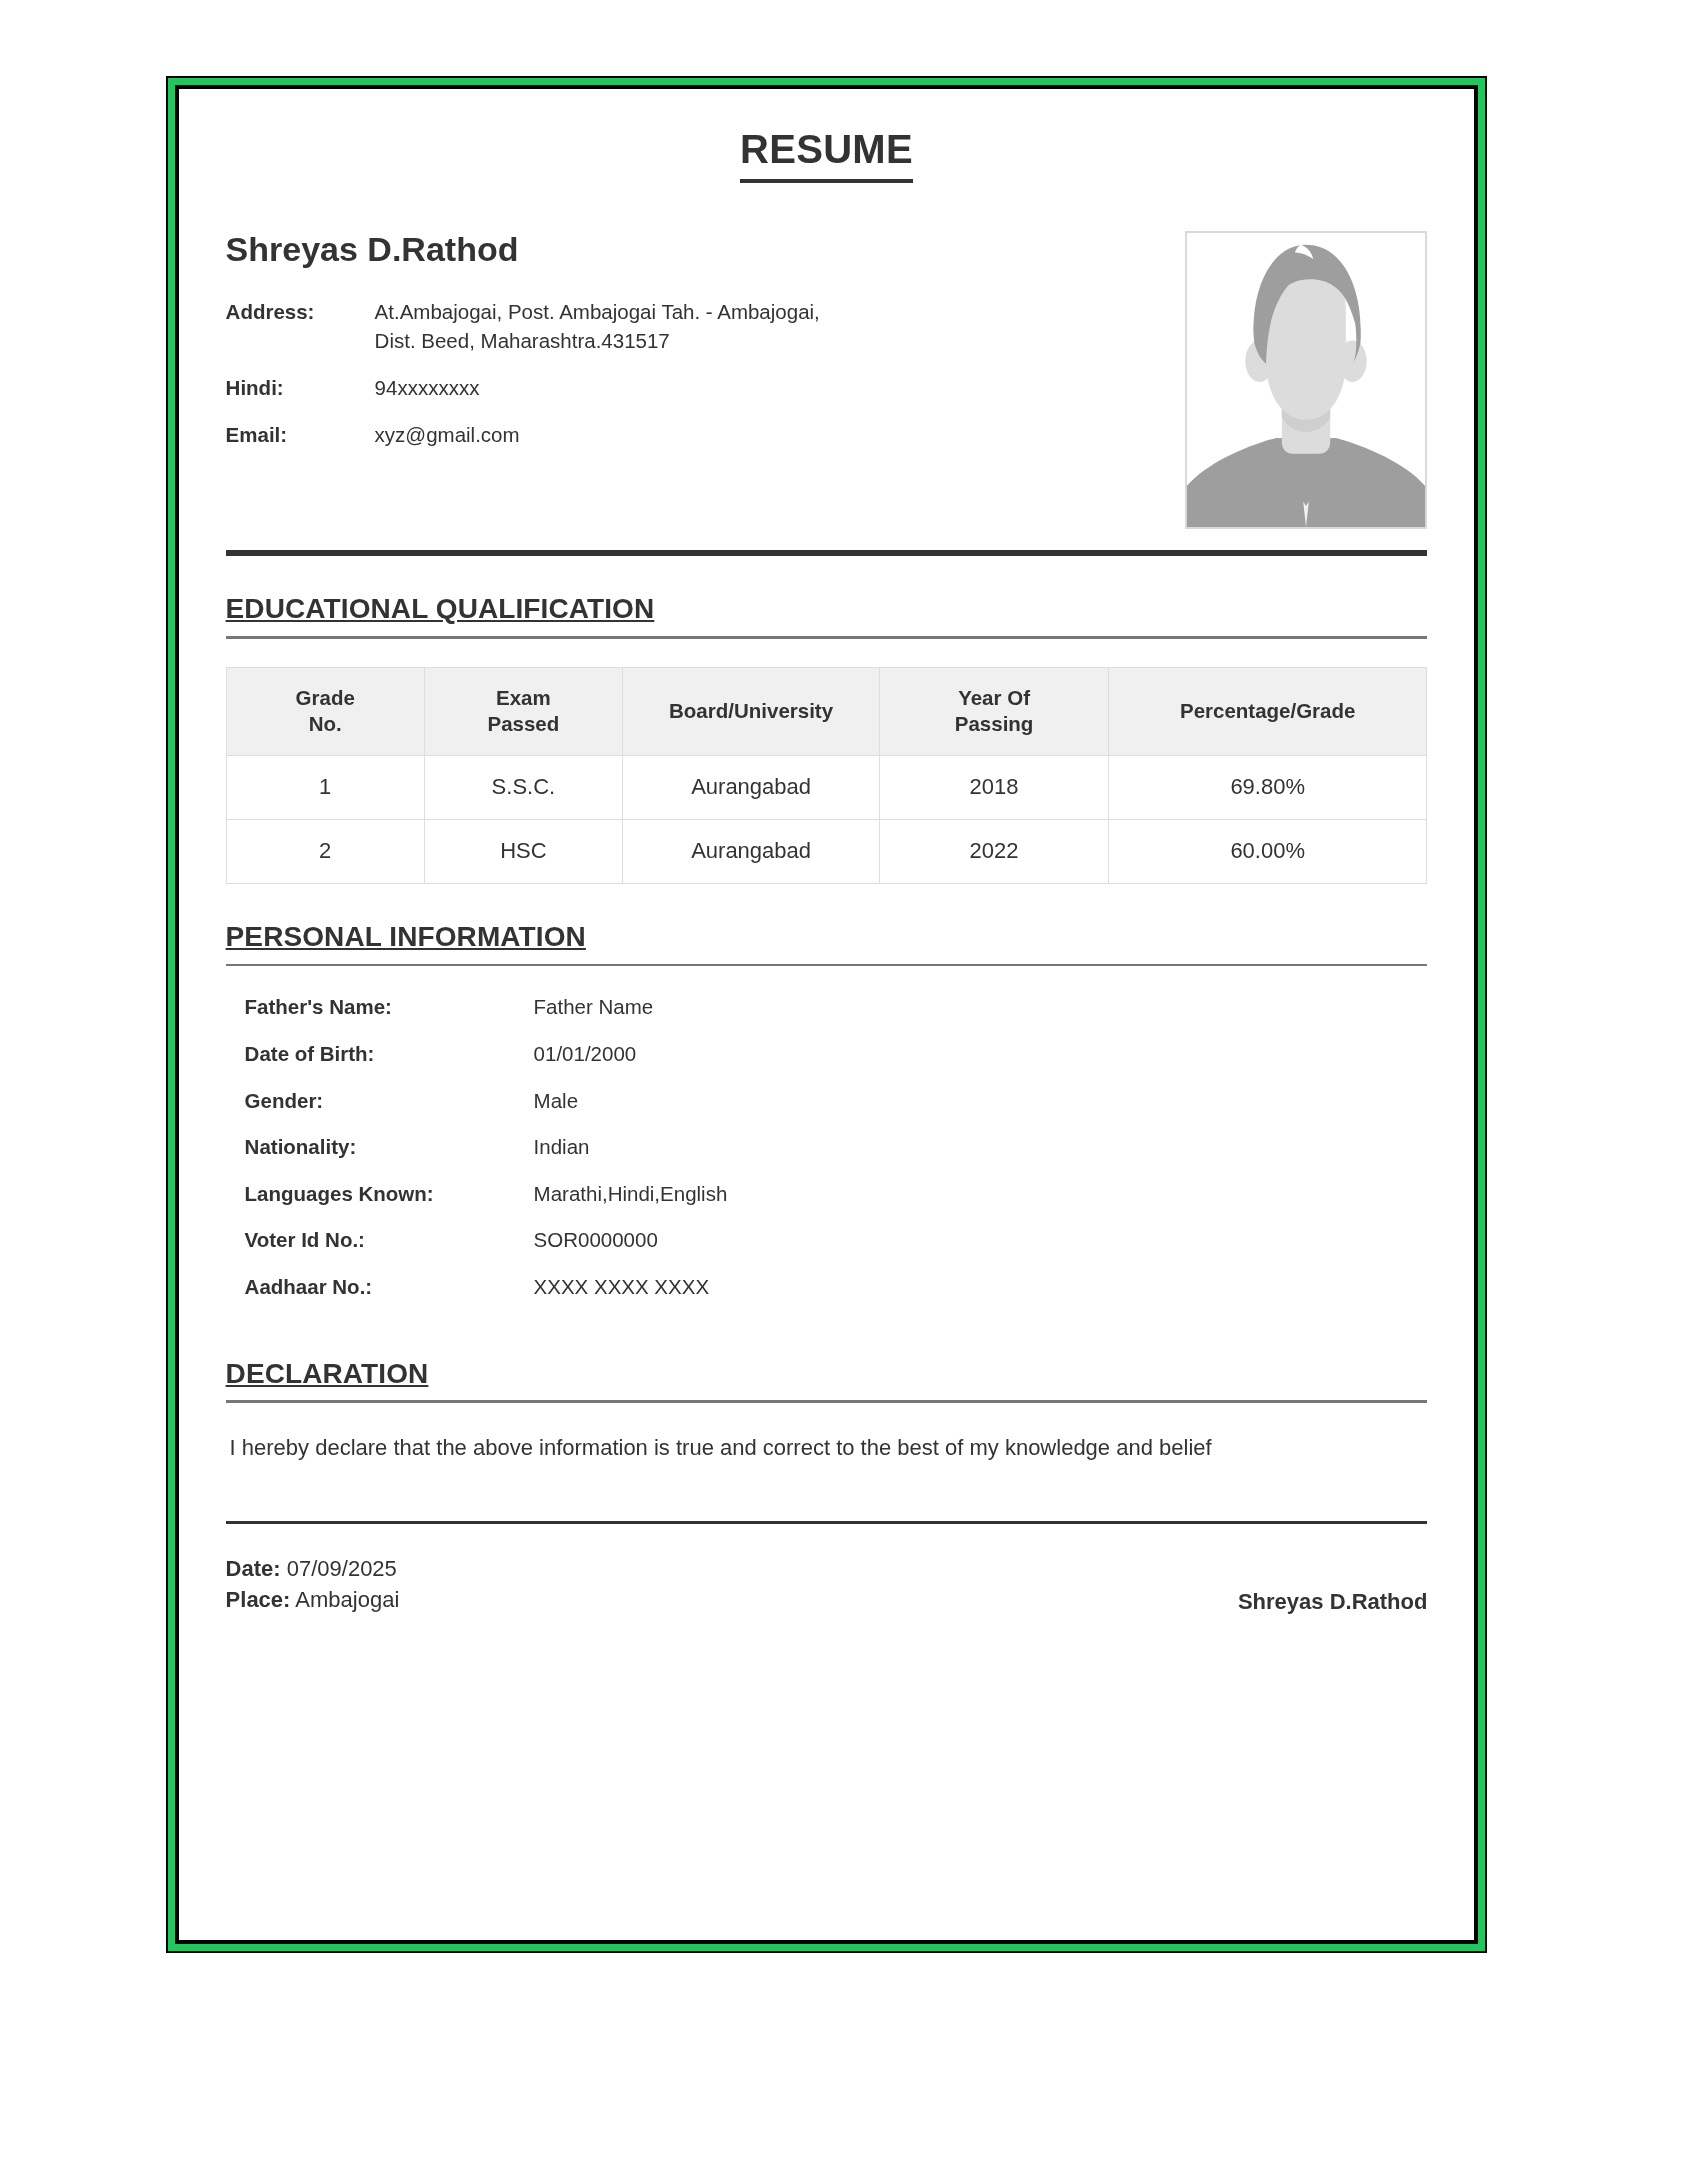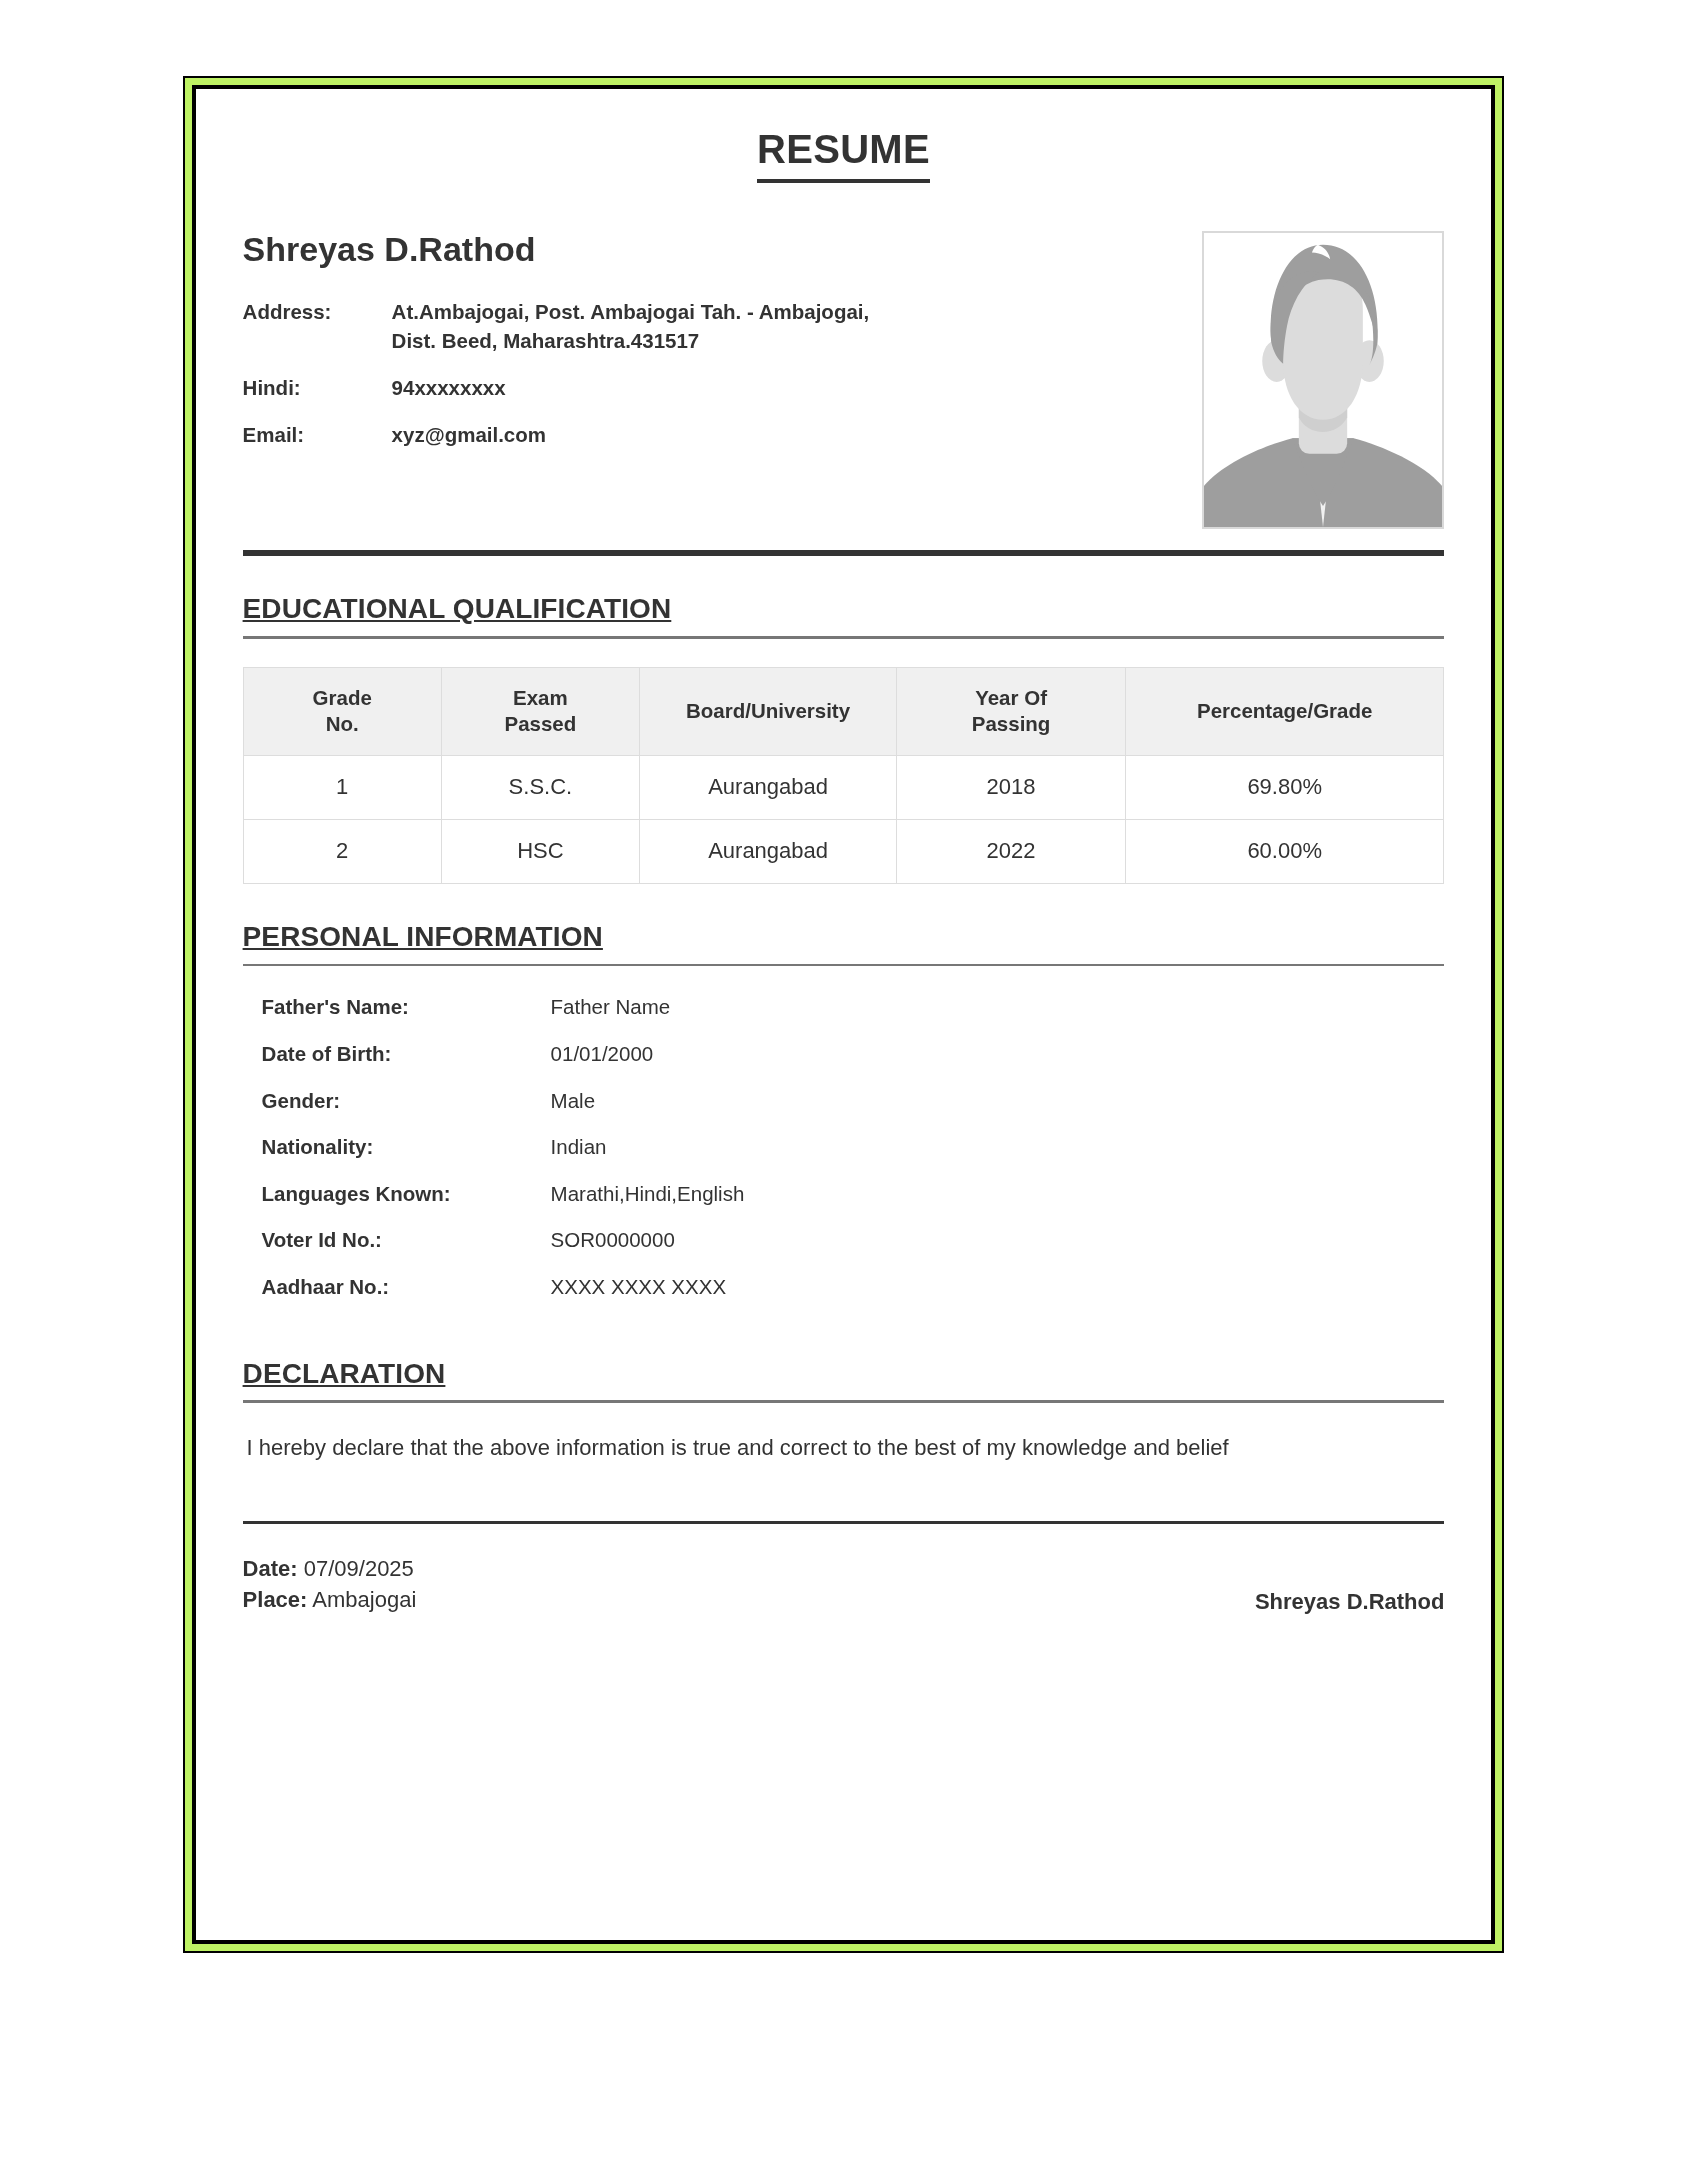--- a/index.html
+++ b/index.html
@@ -11,26 +11,26 @@
     width: 1687px;
     height: 2183px;
     font-family: "Liberation Sans", sans-serif;
     color: #333333;
     -webkit-font-smoothing: antialiased;
   }
 
   
   .page-frame {
     position: absolute;
-    left: 183px;
+    left: 166px;
     top: 76px;
     width: 1321px;
     height: 1877px;
     border: 2px solid #000000;
-    background: #bef264;
+    background: #22c55e;
     box-sizing: border-box;
   }
   .page-frame-inner {
     position: absolute;
     left: 6.6px;
     top: 6.6px;
     right: 6.6px;
     bottom: 6.6px;
     border: 4.6px solid #000000;
     background: #ffffff;
@@ -92,21 +92,21 @@
     line-height: 1.42;
     color: #333333;
   }
   .contact-label {
     font-weight: bold;
     white-space: nowrap;
     padding-right: 30px !important;
     width: 119px;
   }
   .contact-value {
-    font-weight: bold;
+    font-weight: normal;
     margin-top: 36px;
   }
   .contact-addr-line { display: block; }
 
   
   .photo-box {
     flex: 0 0 auto;
     width: 242px;
     height: 298px;
     border: 2px solid #d9d9d9;

